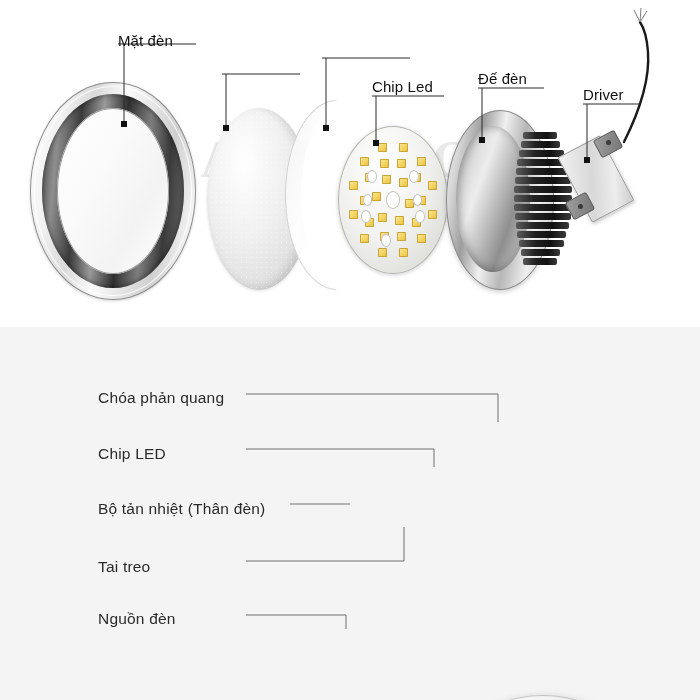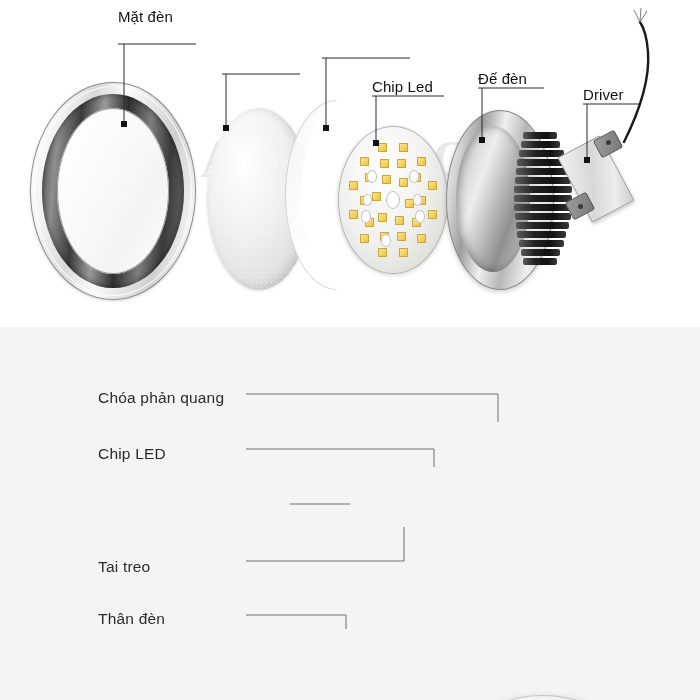--- a/index.html
+++ b/index.html
@@ -325,21 +325,21 @@
       </g>
     </svg>
 
     <div class="sq" style="left:121px;top:121px;"></div>
     <div class="sq" style="left:223px;top:125px;"></div>
     <div class="sq" style="left:323px;top:125px;"></div>
     <div class="sq" style="left:373px;top:140px;"></div>
     <div class="sq" style="left:479px;top:137px;"></div>
     <div class="sq" style="left:584px;top:157px;"></div>
 
-    <div class="lbl lbl-top" style="left:118px;top:8px;width:90px;">Mặt đèn</div>
+    <div class="lbl lbl-top" style="left:118px;top:32px;width:90px;">Mặt đèn</div>
     <div class="lbl lbl-top" style="left:372px;top:78px;width:80px;">Chip Led</div>
     <div class="lbl lbl-top" style="left:478px;top:70px;width:70px;">Đế đèn</div>
     <div class="lbl lbl-top" style="left:583px;top:86px;width:60px;">Driver</div>
   </div>
 
   <div class="panel" id="panel-bottom">
 
     <div id="prod">
 
       <div class="trim"></div>
@@ -362,16 +362,17 @@
         <path d="M246 234 H404 V200"></path>
 
         <path d="M246 288 H346 V302"></path>
       </g>
     </svg>
 
   </div>
 
   <div class="lbl lbl-bot" style="left:98px;top:389px;">Chóa phản quang</div>
   <div class="lbl lbl-bot" style="left:98px;top:445px;">Chip LED</div>
+  <div class="lbl lbl-bot" style="left:98px;top:500px;">Bộ tản nhiệt (Thân đèn)</div>
   <div class="lbl lbl-bot" style="left:98px;top:558px;">Tai treo</div>
-  <div class="lbl lbl-bot" style="left:98px;top:610px;">Thân đèn</div>
+  <div class="lbl lbl-bot" style="left:98px;top:610px;">Nguồn đèn</div>
 
 </div>
 
 </body></html>

